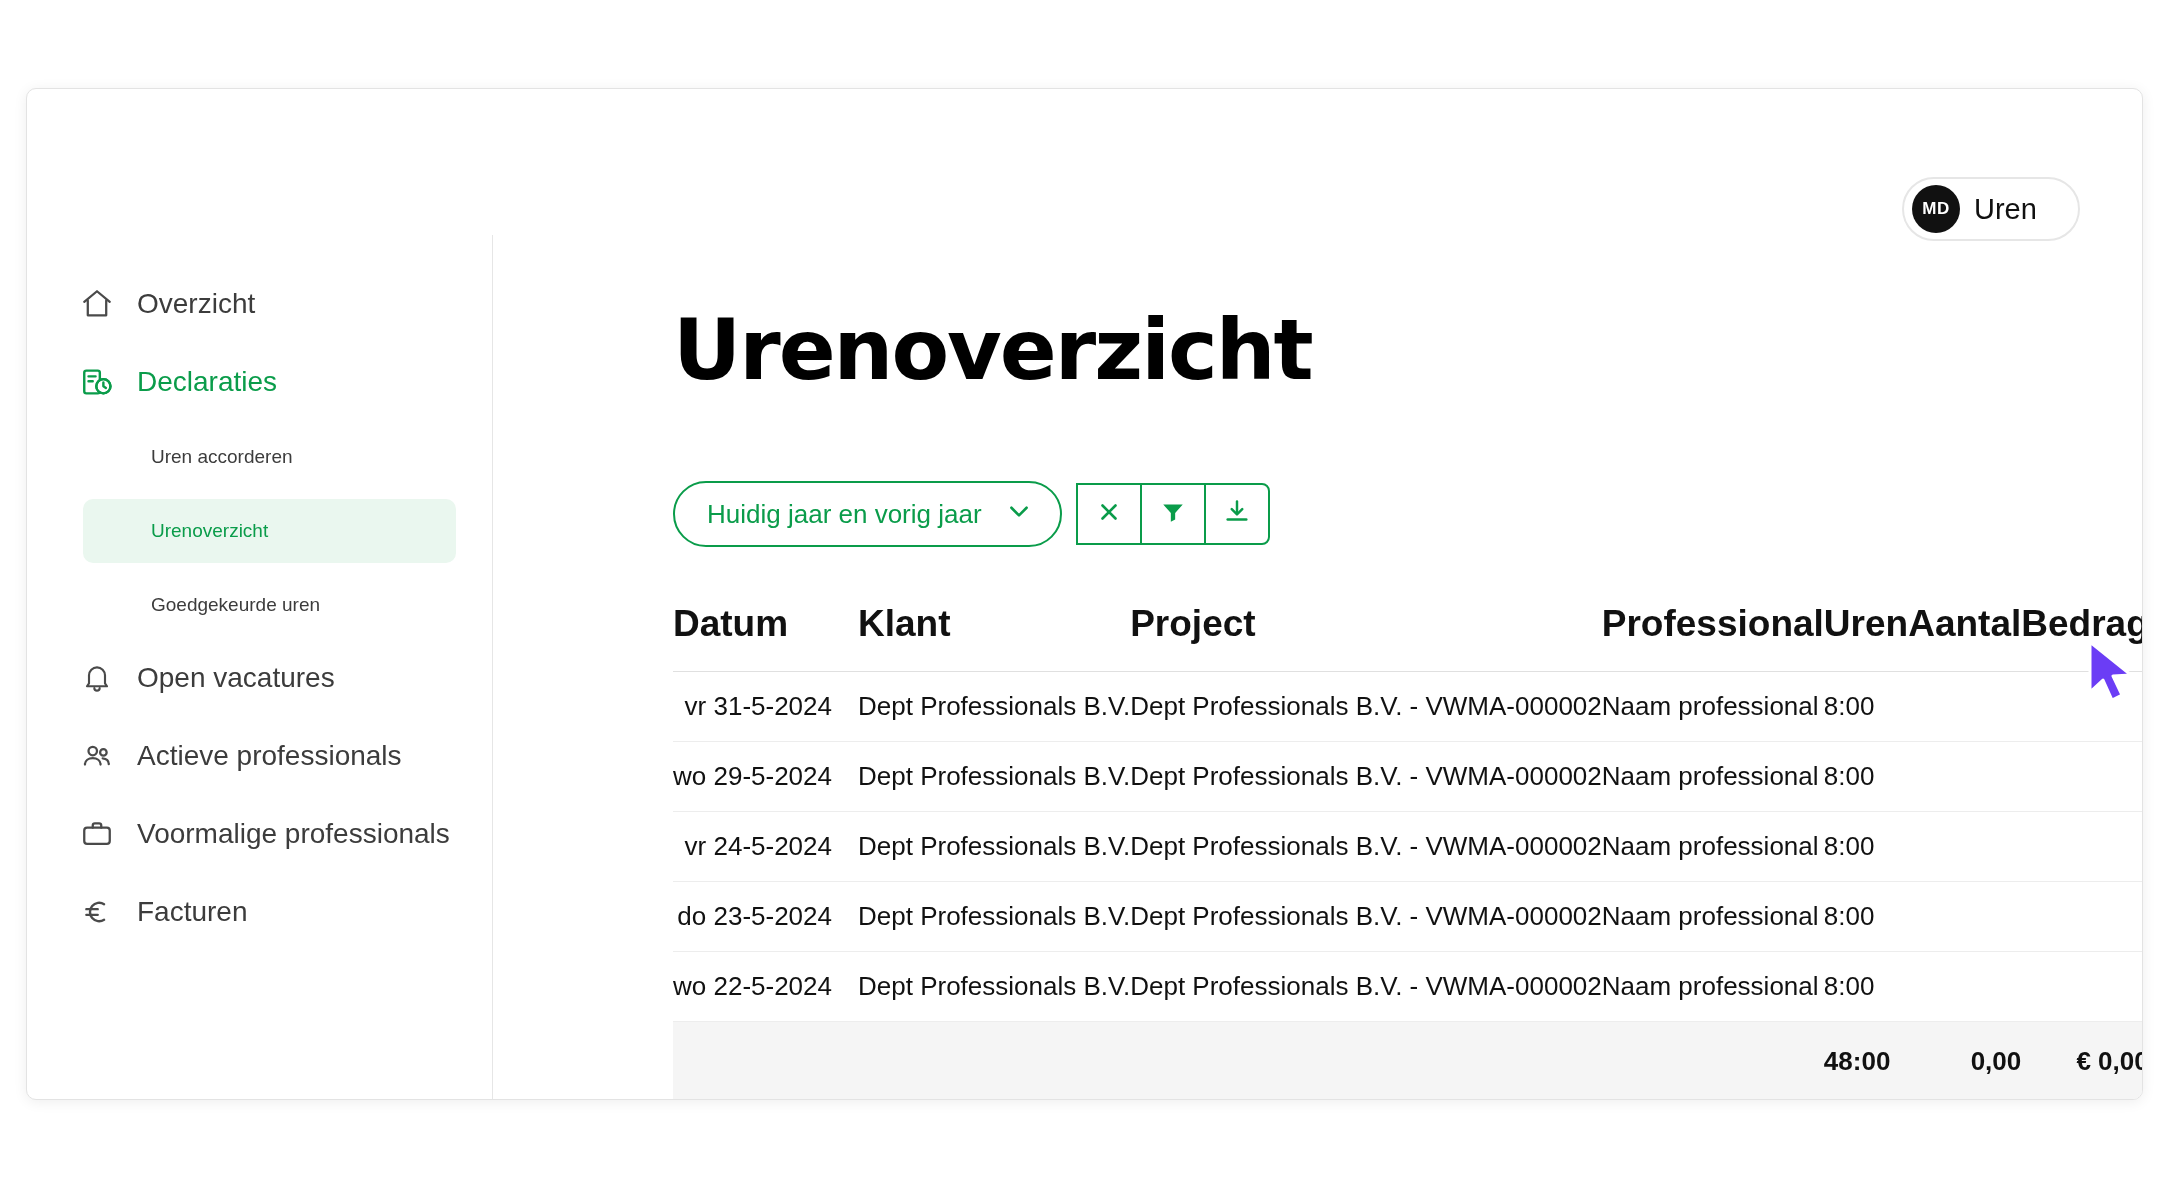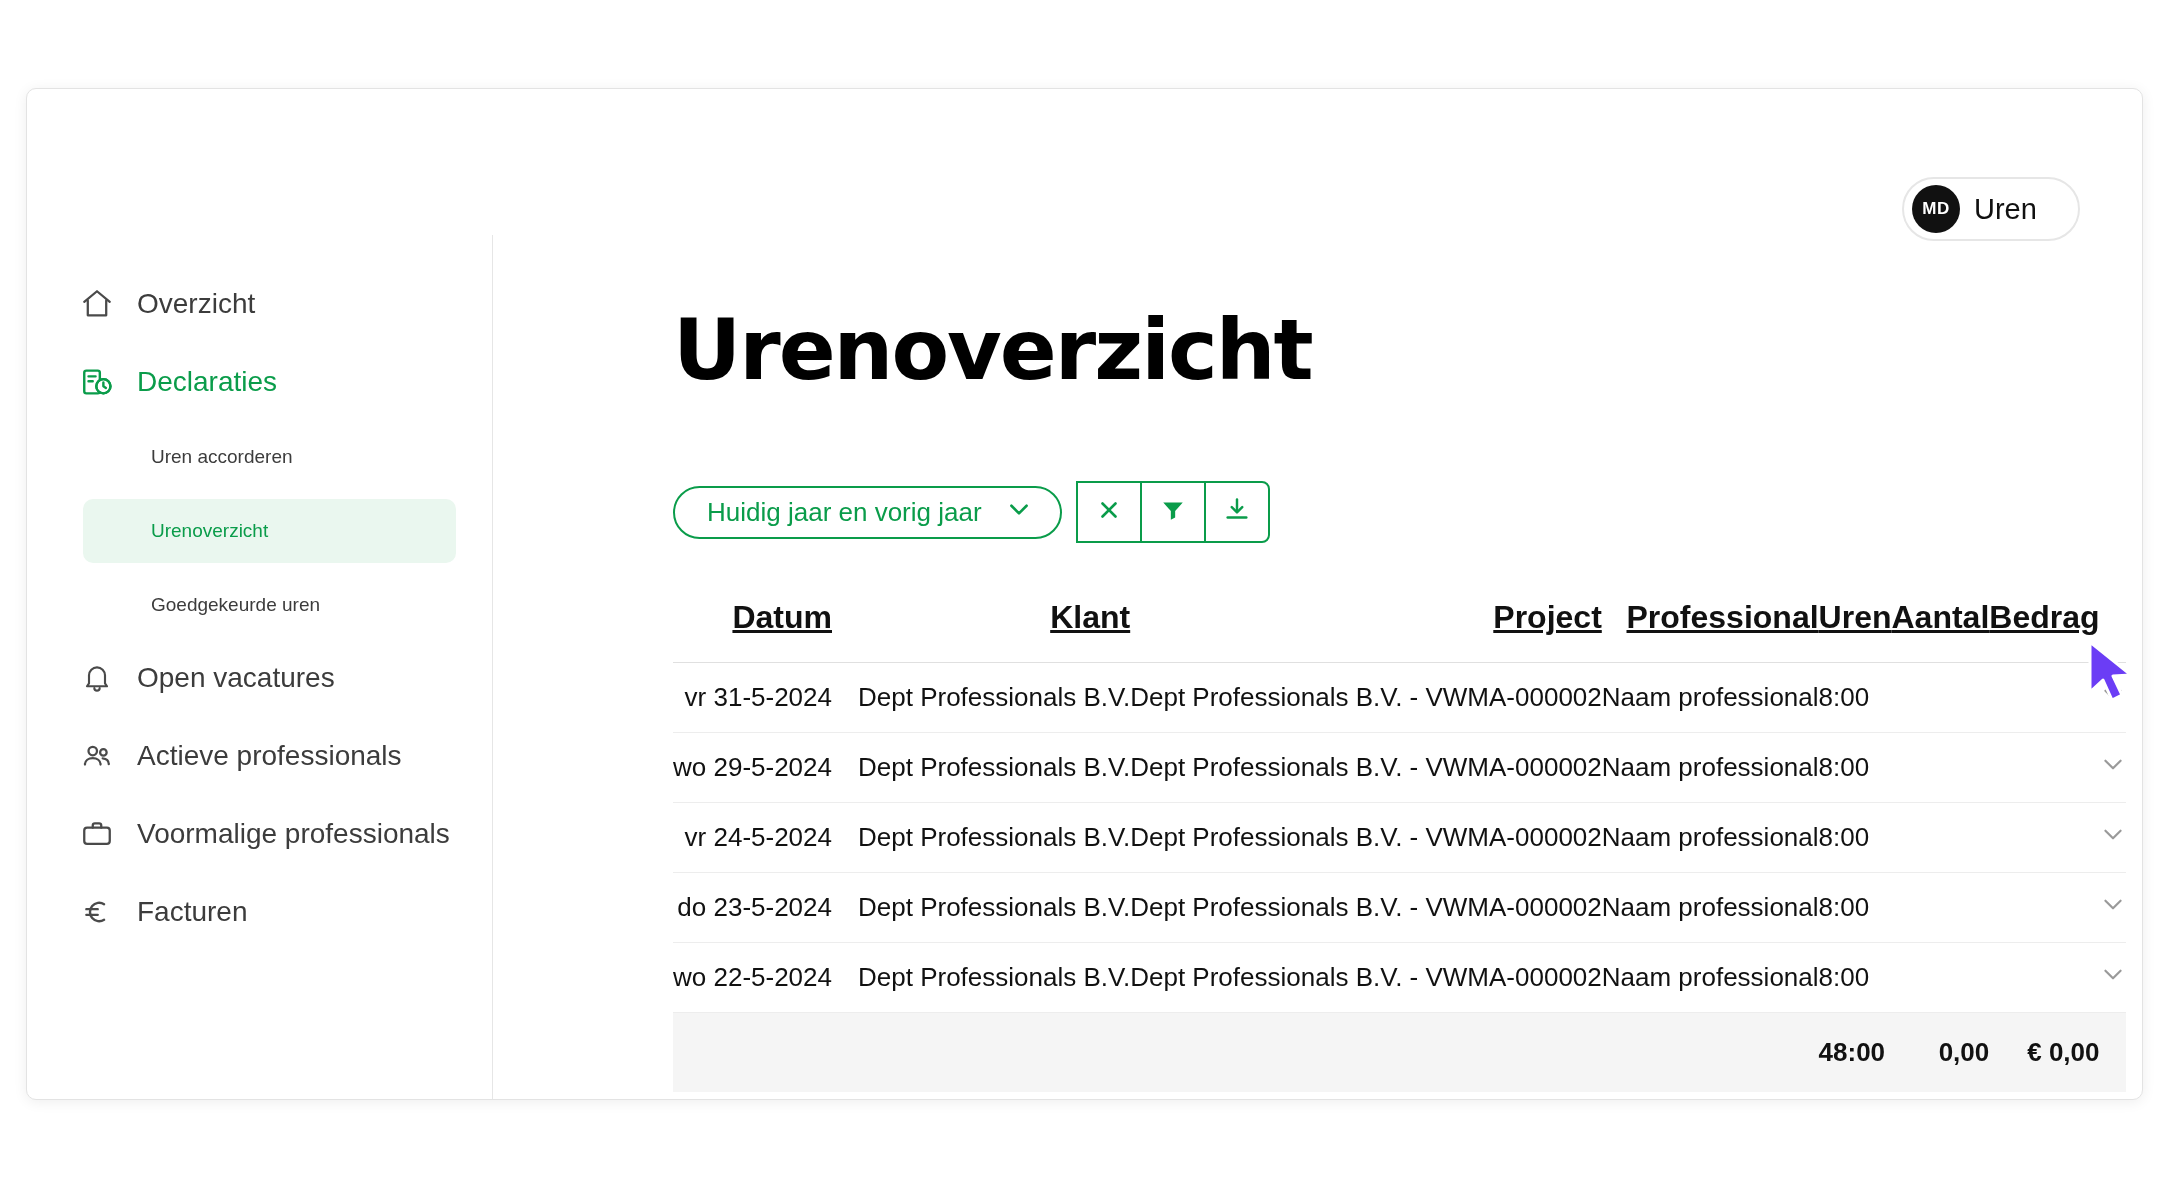--- a/index.html
+++ b/index.html
@@ -162,21 +162,21 @@
     font-family: "DejaVu Sans", sans-serif;
   }
 
   
   .filters {
     display: flex;
     align-items: center;
     margin: 82px 0 0 180px;
   }
   .year-select {
-    height: 53px;
+    height: 66px;
     border: 2px solid #0a9c4a;
     border-radius: 34px;
     color: #0a9c4a;
     font-size: 26px;
     display: flex;
     align-items: center;
     gap: 24px;
     padding: 0 28px 0 32px;
     box-sizing: border-box;
     background: #fff;
@@ -219,25 +219,24 @@
 
   
   table.hours {
     margin: 56px 0 0 180px;
     border-collapse: collapse;
     width: 1445px;
     font-size: 26px;
     color: #111;
   }
   table.hours th {
-    text-align: right;
+    text-align: left;
     font-weight: bold;
     padding: 0 0 26px 0;
-    font-size: 32px;
-    text-decoration: underline;
+    font-size: 37px;
   }
   table.hours thead tr {
     border-bottom: 1px solid #e0e0e0;
   }
   table.hours td {
     padding: 18px 0;
     border-bottom: 1px solid #ededed;
     white-space: nowrap;
   }
   .col-date { width: 190px; text-align: right; padding-right: 26px !important; }

